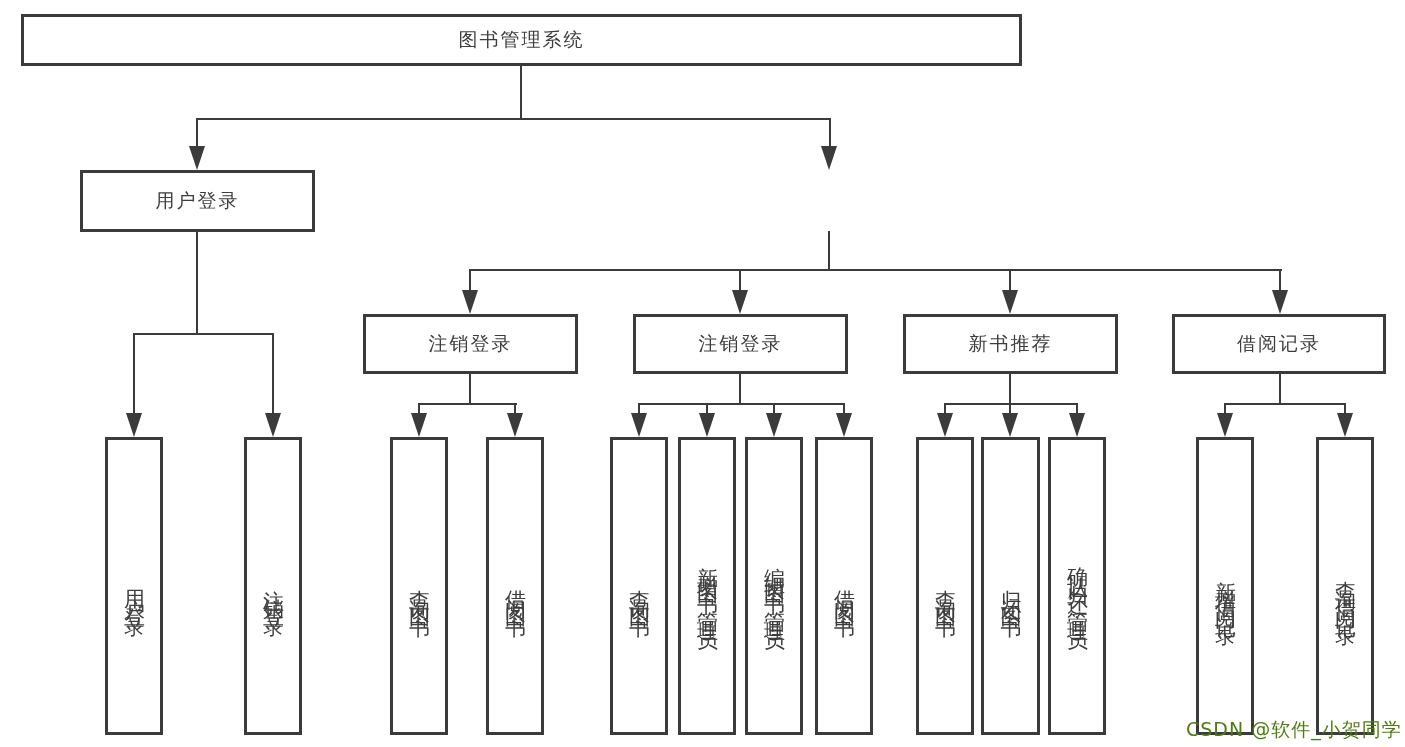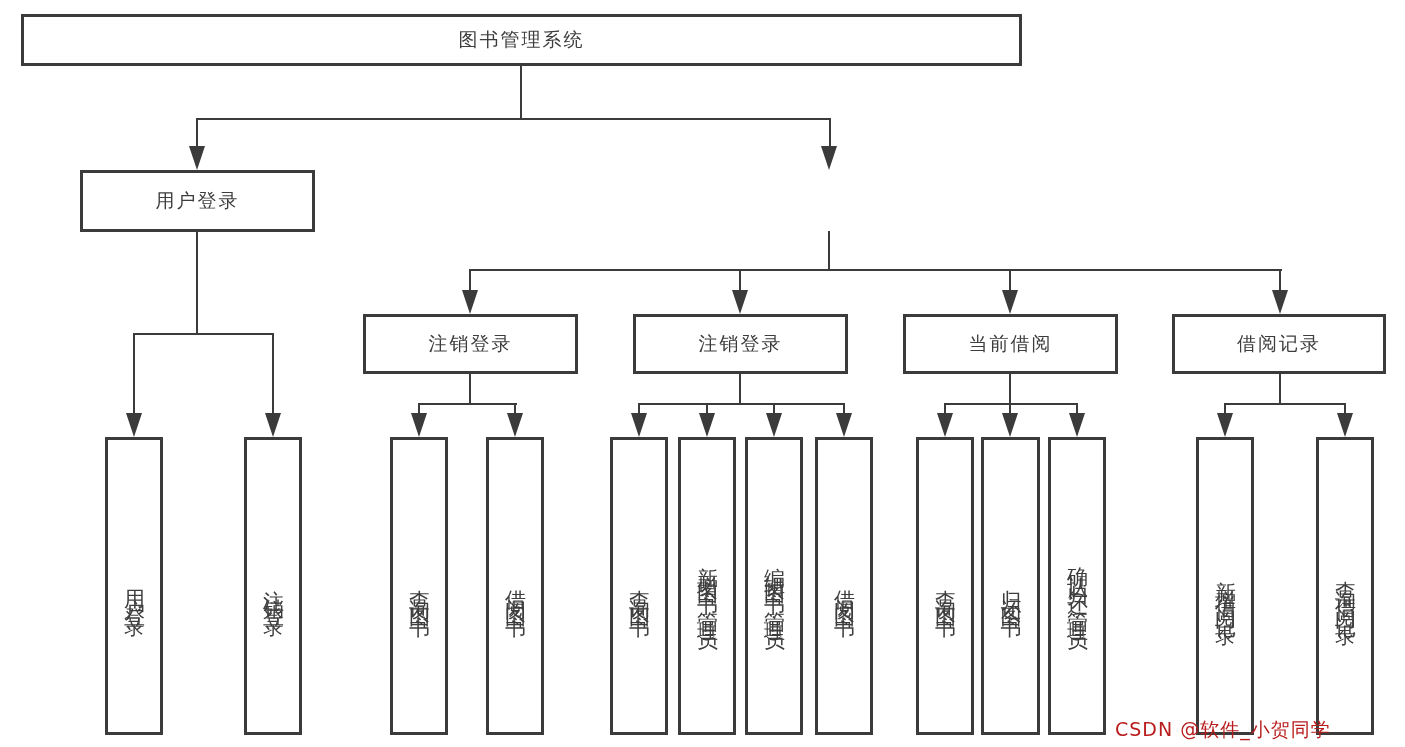--- a/index.html
+++ b/index.html
@@ -21,39 +21,39 @@
     font-size:21px; letter-spacing:9px; line-height:1;
     padding-top:9px; 
   }
   .line { position:absolute; background:#3b3b3b; }
   .arrow {
     position:absolute; width:0; height:0;
     border-left:8px solid transparent; border-right:8px solid transparent;
     border-top:24px solid #3b3b3b;
   }
   .watermark {
-    position:absolute; left:1115px; top:717px;
-    font-size:19px; color:#b91c1c; letter-spacing:1px; white-space:nowrap;
+    position:absolute; left:1186px; top:717px;
+    font-size:19px; color:#4d7c0f; letter-spacing:1px; white-space:nowrap;
   }
 </style>
 </head>
 <body>
 
 <div id="canvas">
 
   <div class="box h-box" style="left:21px; top:14px; width:1001px; height:52px;">图书管理系统</div>
 
   <div class="box h-box" style="left:80px; top:170px; width:235px; height:62px;">用户登录</div>
 
 
   <div class="box h-box" style="left:363px; top:314px; width:215px; height:60px;">注销登录</div>
 
   <div class="box h-box" style="left:633px; top:314px; width:215px; height:60px;">注销登录</div>
 
-  <div class="box h-box" style="left:903px; top:314px; width:215px; height:60px;">当前借阅</div>
+  <div class="box h-box" style="left:903px; top:314px; width:215px; height:60px;">新书推荐</div>
 
   <div class="box h-box" style="left:1172px; top:314px; width:214px; height:60px;">借阅记录</div>
 
   <div class="box v-box" style="left:105px; top:437px; width:58px; height:298px;">用户登录</div>
 
   <div class="box v-box" style="left:244px; top:437px; width:58px; height:298px;">注销登录</div>
 
   <div class="box v-box" style="left:390px; top:437px; width:58px; height:298px;">查询图书</div>
 
   <div class="box v-box" style="left:486px; top:437px; width:58px; height:298px;">借阅图书</div>

